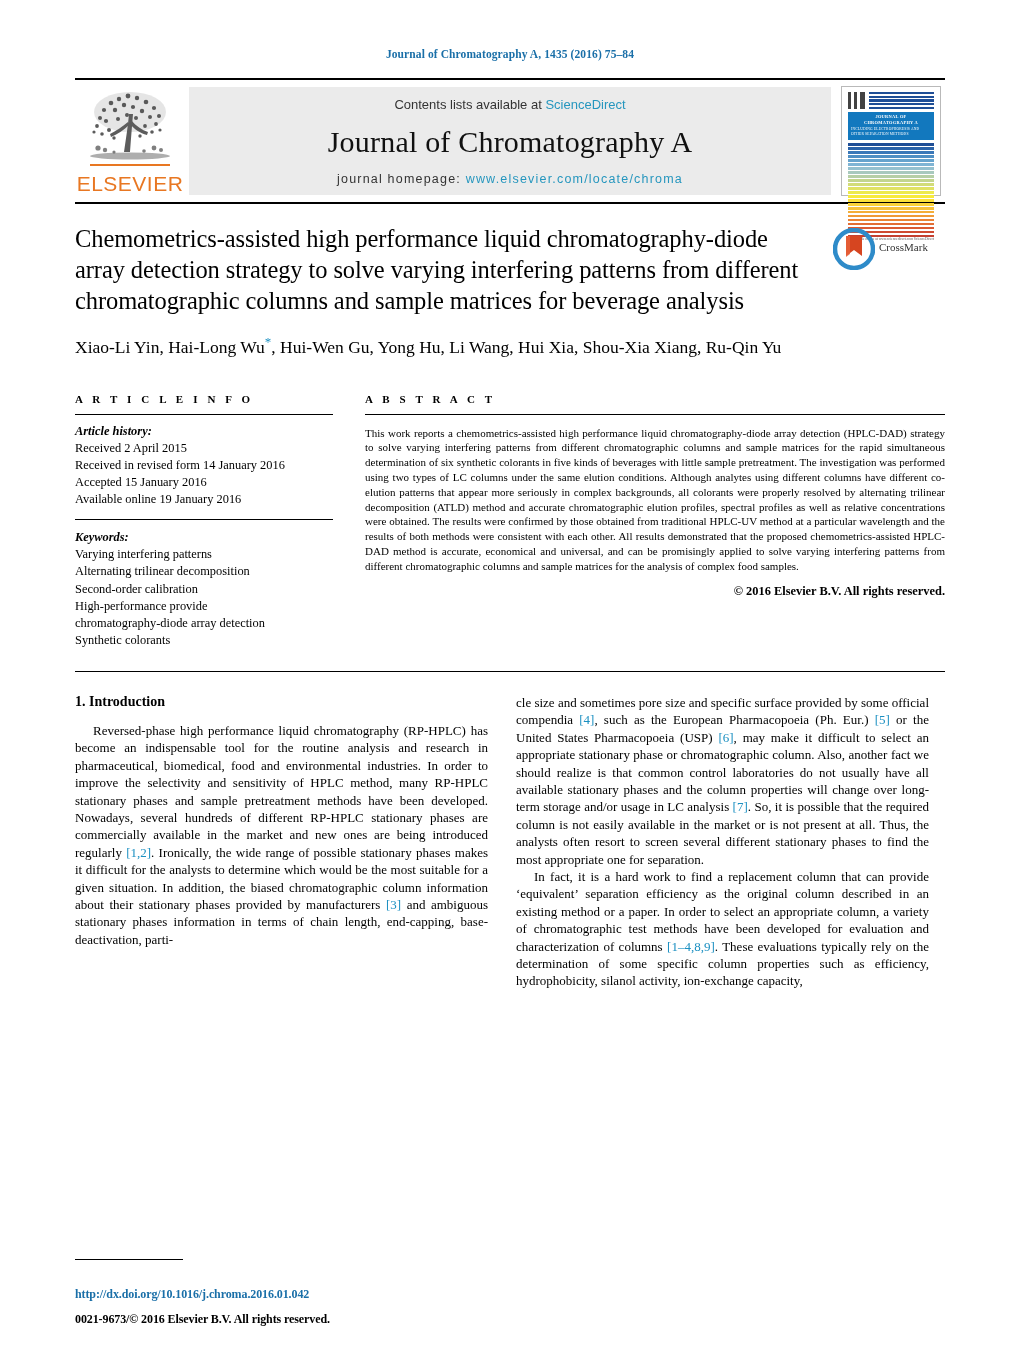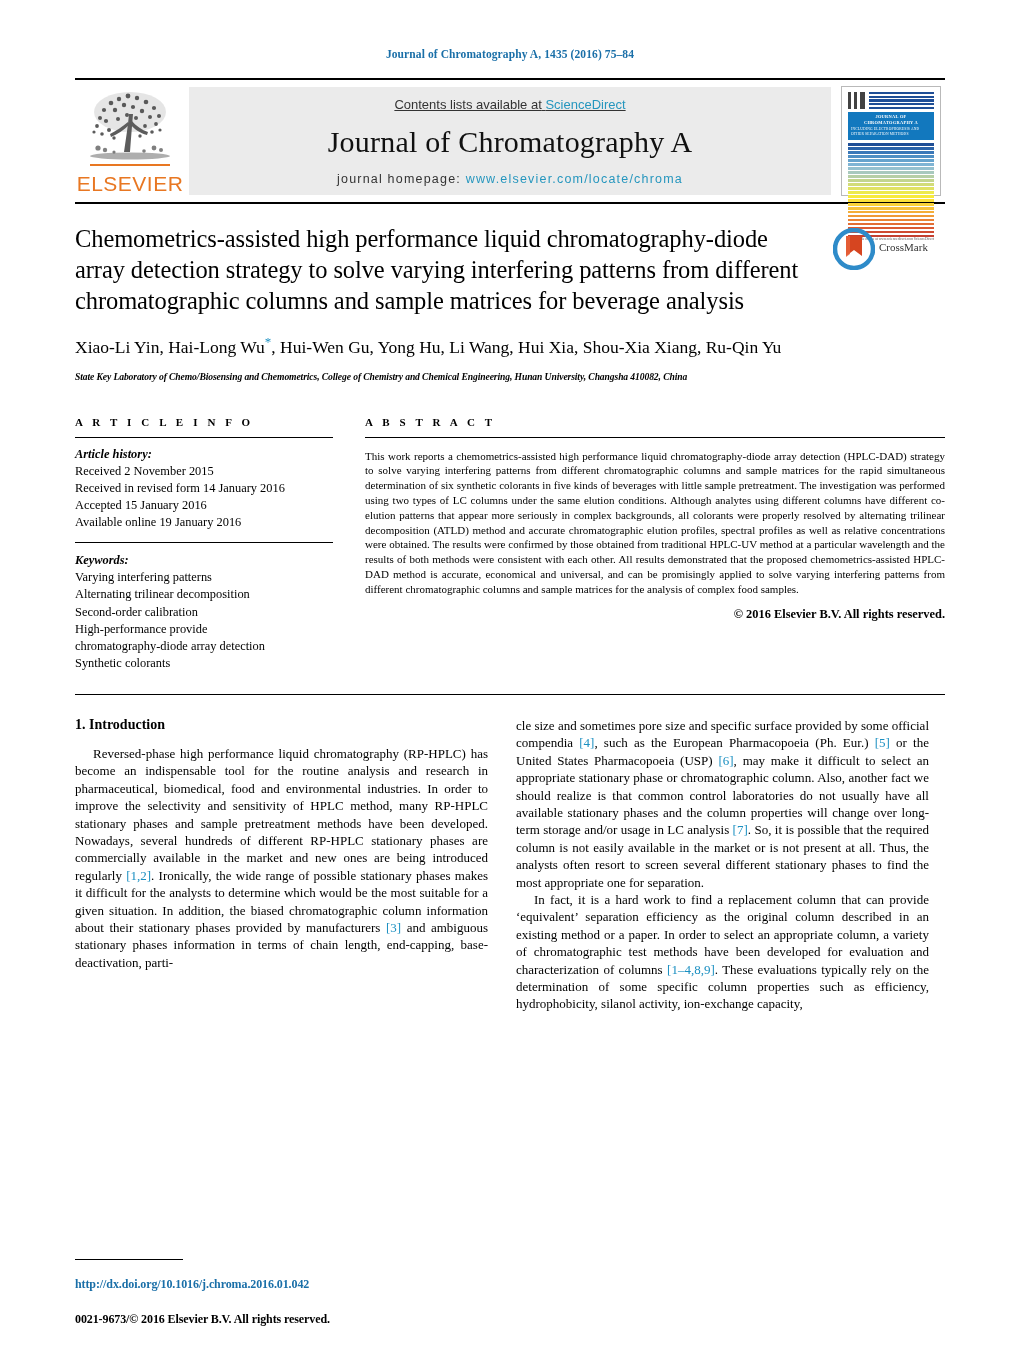--- a/index.html
+++ b/index.html
@@ -60,21 +60,20 @@
     flex-direction: column;
     align-items: center;
     justify-content: center;
     gap: 13px;
     margin: 7px 10px 7px 4px;
   }
   .contents-line {
     font-family: "Liberation Sans", sans-serif;
     font-size: 13px;
     color: #333;
-    text-decoration: underline;
   }
   .contents-line .sd { color: #2596be; }
   .journal-title {
     font-family: "Liberation Serif", serif;
     font-size: 30px;
     color: #111;
     letter-spacing: 0.2px;
   }
   .homepage-line {
     font-family: "Liberation Sans", sans-serif;
@@ -192,21 +191,21 @@
   a.ref, .ref { color: #1a8fc1; text-decoration: none; }
 
   
   .footer { position: absolute; left: 75px; bottom: 86px; width: 413px; }
   .foot-rule { border-top: 1.1px solid #000; width: 108px; margin-bottom: 5px; }
   .foot-note { font-size: 10.6px; line-height: 1.42; }
   .foot-note .star { vertical-align: baseline; }
   .foot-note .em { font-style: italic; font-weight: bold; }
   .doi-block { position: absolute; left: 75px; bottom: 24px; width: 460px; }
   .doi-link { color: #1a6fa8; font-size: 12px; font-weight: bold; letter-spacing: -0.1px; }
-  .issn-line { font-size: 12px; font-weight: bold; margin-top: 20px; letter-spacing: -0.1px; }
+  .issn-line { font-size: 12px; font-weight: bold; margin-top: 10px; letter-spacing: -0.1px; }
 </style>
 </head>
 <body>
 
 <div class="page">
 
   <div class="running-head">Journal of Chromatography A, 1435 (2016) 75–84</div>
 
   <div class="masthead">
 
@@ -336,31 +335,30 @@
         <path d="M13 8 h4 v18 l-4 3 Z" fill="#e6603a" opacity="0.85"></path>
       </svg>
       <span class="crossmark-label">CrossMark</span>
     </div>
   </div>
 
   <div class="authors">
     <span>Xiao-Li Yin, Hai-Long Wu</span><span class="star">*</span><span>, Hui-Wen Gu, Yong Hu, Li Wang, Hui Xia, Shou-Xia Xiang, Ru-Qin Yu</span>
   </div>
 
-  <div class="affiliation">State Key Laboratory of Chemo/Biosensing and Chemometrics, College of Chemistry and Chemical Engineering, Hunan University, Changsha 410082, China</div>
 
   <div class="info-abstract">
 
     <div class="col-info">
       <div class="sec-head">A R T I C L E   I N F O</div>
       <div class="rule"></div>
 
       <div class="info-group">
         <div class="lbl">Article history:</div>
-        <div>Received 2 November 2015</div>
+        <div>Received 2 April 2015</div>
         <div>Received in revised form 14 January 2016</div>
         <div>Accepted 15 January 2016</div>
         <div>Available online 19 January 2016</div>
       </div>
 
       <div class="rule-thin"></div>
 
       <div class="kw-group">
         <div class="lbl">Keywords:</div>
         <div>Varying interfering patterns</div>

